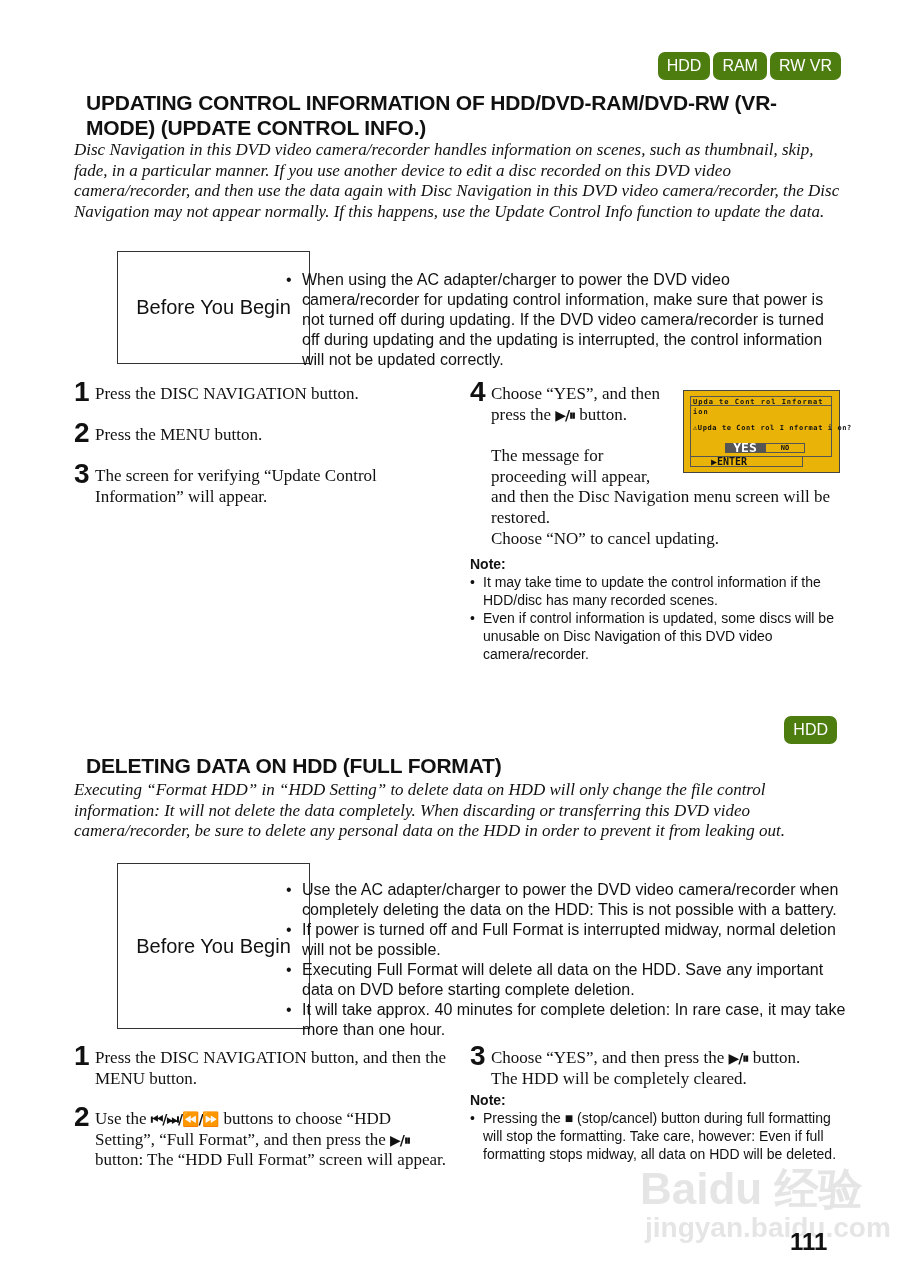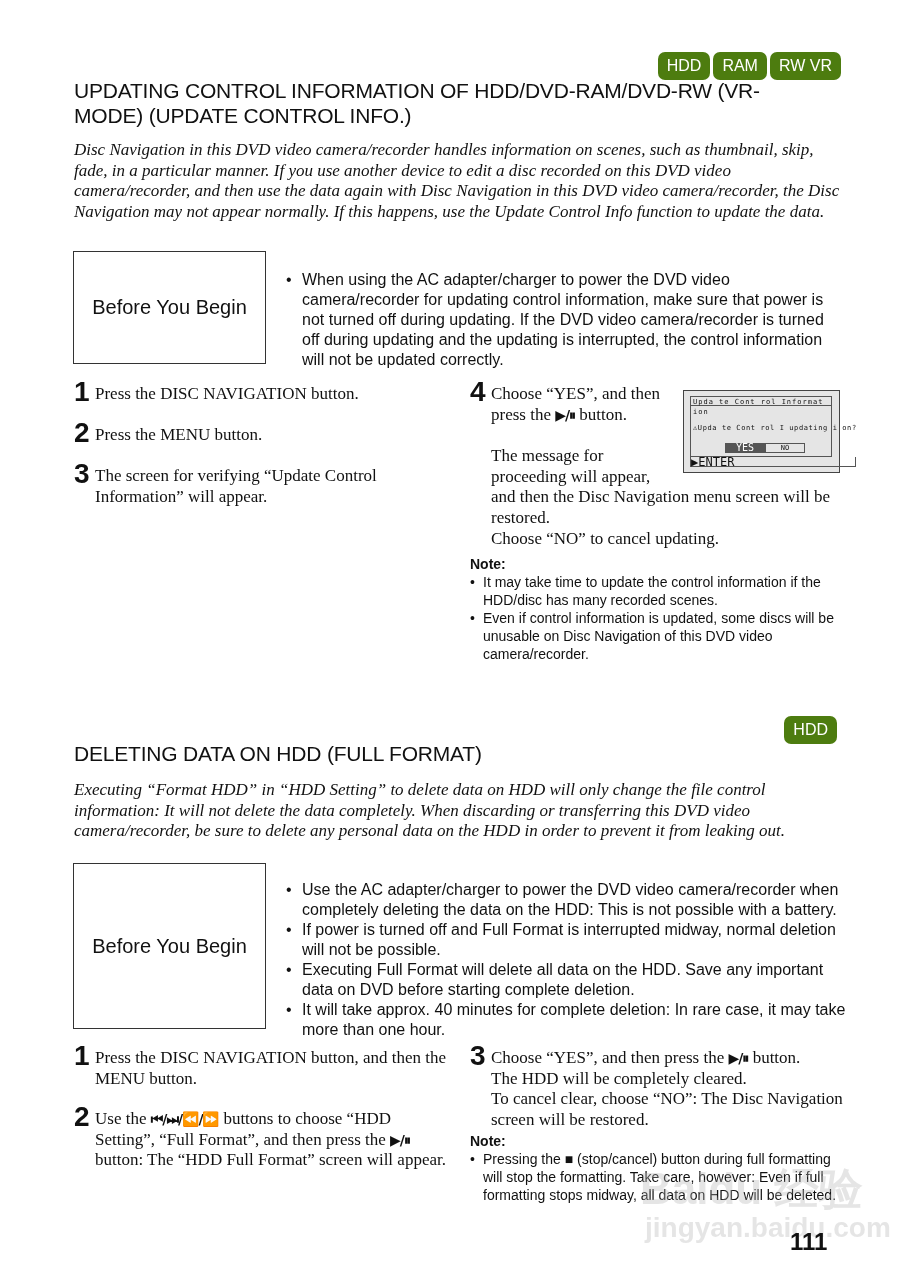--- a/index.html
+++ b/index.html
@@ -1,41 +1,41 @@
 <!DOCTYPE html>
 <html><head>
 <meta charset="utf-8">
 <style>
   html, body { margin:0; padding:0; background:#fff; }
   body { width:903px; height:1280px; position:relative; overflow:hidden; color:#111; }
   .abs { position:absolute; }
   .badge { display:inline-block; background:#4d7c0f; color:#fff; border-radius:7px; font-family:"Liberation Sans", sans-serif; font-size:16px; line-height:20px; padding:4px 9px; margin-left:3px; }
   .badges { top:52px; right:62px; }
   .badge2 { top:716px; right:66px; }
-  h2 { margin:0; font-family:"Liberation Sans", sans-serif; font-weight:normal; font-size:21px; line-height:25px; letter-spacing:-0.2px; }
+  h2 { margin:12px; font-family:"Liberation Sans", sans-serif; font-weight:bold; font-size:21px; line-height:25px; letter-spacing:-0.2px; }
   .body-text { font-family:"Liberation Serif", serif; font-size:17px; line-height:20.6px;font-style:italic; }
-  .byb { border:1px solid #333; font-family:"Liberation Sans", sans-serif; font-size:20px; display:flex; align-items:center; justify-content:center; box-sizing:border-box; }
+  .byb { border:1px solid #333; font-family:"Liberation Sans", sans-serif; font-size:20px; display:flex; align-items:center; justify-content:center; box-sizing:border-box;margin-left:44px; }
   ul.bul { list-style:none; margin:12px; padding:0; font-family:"Liberation Sans", sans-serif; font-size:16px; line-height:20px; }
   ul.bul li { position:relative; padding-left:18px; }
   ul.bul li::before { content:"•"; position:absolute; left:2px; top:0; }
   ul.note { list-style:none; margin:0; padding:0; font-family:"Liberation Sans", sans-serif; font-size:14px; line-height:18px; }
   ul.note li { position:relative; padding-left:13px; }
   ul.note li::before { content:"•"; position:absolute; left:0; top:0; }
   .note-h { font-family:"Liberation Sans", sans-serif; font-weight:bold; font-size:14px; line-height:18px; }
   .step { font-family:"Liberation Serif", serif; font-size:17px; line-height:20.6px; position:relative; padding-left:21px; }
   .step .num { position:absolute; left:0; top:-6px; font-family:"Liberation Sans", sans-serif; font-weight:bold; font-size:28px; line-height:28px; }
   .step p { margin:0; }
   .icn { font-family:"DejaVu Sans", sans-serif; font-weight:bold; font-size:14px; letter-spacing:-1px; }
-  .screen { border:1px solid #444; background:#e5e5e5; box-sizing:border-box; font-family:"DejaVu Sans Mono", monospace; }
+  .screen { border:1px solid #444; background:#eab308; box-sizing:border-box; font-family:"DejaVu Sans Mono", monospace;font-weight:bold; }
   .screen .title { position:absolute; left:6px; top:5px; width:142px; height:10px; border:1px solid #555; font-size:7px; line-height:10px; padding-left:2px; letter-spacing:1px; box-sizing:border-box; }
   .screen .msg { position:absolute; left:6px; top:15px; width:142px; height:51px; border:1px solid #555; border-top:none; box-sizing:border-box; }
   .screen .q { position:absolute; left:2px; top:18px; font-size:7px; letter-spacing:0.6px; white-space:nowrap; }
-  .screen .yes { position:absolute; left:34px; top:37px; width:40px; height:10px; background:#555; color:#fff; font-size:10px; line-height:10px; text-align:center; }
+  .screen .yes { position:absolute; left:34px; top:37px; width:40px; height:10px; background:#555; color:#fff; font-size:13px; line-height:10px; text-align:center; }
   .screen .no { position:absolute; left:74px; top:37px; width:40px; height:10px; border:1px solid #555; box-sizing:border-box; font-size:7px; line-height:8px; text-align:center; }
-  .screen .enter { position:absolute; left:6px; top:66px; width:166px; height:10px; border:1px solid #555; border-top:none; font-size:12px; line-height:10px; padding-left:0; box-sizing:border-box; }
+  .screen .enter { position:absolute; left:6px; top:66px; width:113px; height:10px; border:1px solid #555; border-top:none; font-size:10px; line-height:10px; padding-left:20px; box-sizing:border-box; }
   .pagenum { font-family:"Liberation Sans", sans-serif; font-weight:bold; font-size:24px; }
   .wm { font-family:"Liberation Sans", sans-serif; color:rgba(180,180,180,0.35); font-weight:bold; }
 </style>
 </head>
 <body>
 
 <div class="abs badges">
   <span class="badge">HDD</span><span class="badge">RAM</span><span class="badge">RW VR</span>
 </div>
 
@@ -79,21 +79,21 @@
   <div class="note-h" style="margin-top:6px;">Note:</div>
   <ul class="note">
     <li>It may take time to update the control information if the HDD/disc has many recorded scenes.</li>
     <li>Even if control information is updated, some discs will be unusable on Disc Navigation of this DVD video camera/recorder.</li>
   </ul>
 </div>
 
 <div class="abs screen" style="left:683px; top:390px; width:157px; height:83px;">
   <div class="title">Upda te  Cont rol  Informat ion</div>
   <div class="msg">
-    <div class="q"><span>⚠</span><span>Upda te  Cont rol  I updating i on?</span></div>
+    <div class="q"><span>⚠</span><span>Upda te  Cont rol  I nformat i on?</span></div>
     <div class="yes">YES</div>
     <div class="no">NO</div>
   </div>
   <div class="enter"><span>▶</span><span>ENTER</span></div>
 </div>
 
 <div class="abs badge2">
   <span class="badge">HDD</span>
 </div>
 <h2 class="abs" style="left:74px; top:741px; width:740px;">DELETING DATA ON HDD (FULL FORMAT)</h2>
@@ -128,21 +128,20 @@
 
 <div class="abs" style="left:470px; top:1048px; width:380px;">
   <div class="step">
     <span class="num">3</span>
     <p>
       <span>Choose “YES”, and then press the</span>
       <span class="icn">▶/⏸</span>
       <span>button.</span>
     </p>
     <p>The HDD will be completely cleared.</p>
-    <p>To cancel clear, choose “NO”: The Disc Navigation screen will be restored.</p>
   </div>
   <div class="note-h" style="margin-top:2px;">Note:</div>
   <ul class="note" style="width:370px;">
     <li>
       <span>Pressing the</span>
       <span>■</span>
       <span>(stop/cancel) button during full formatting will stop the formatting. Take care, however: Even if full formatting stops midway, all data on HDD will be deleted.</span>
     </li>
   </ul>
 </div>

